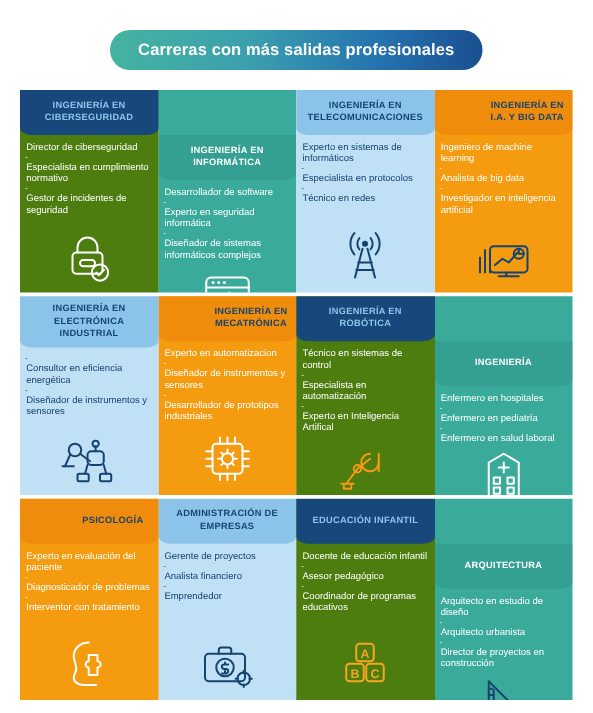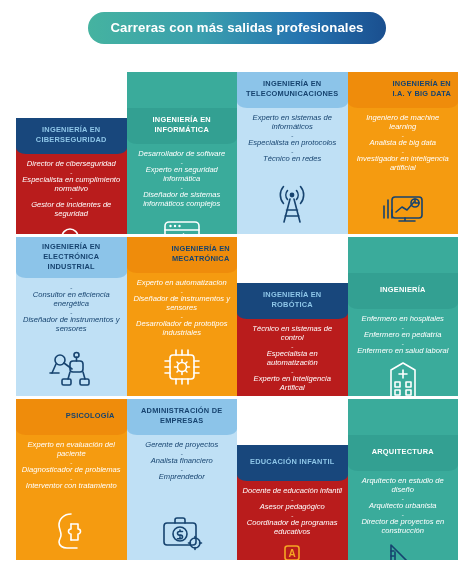--- a/index.html
+++ b/index.html
@@ -18,21 +18,21 @@
     width: 474px;
     height: 570px;
     box-sizing: border-box;
   }
 
   
   .title-wrap {
     display: flex;
     justify-content: center;
     align-items: center;
-    padding-top: 12px;
+    padding-top: 24px;
     padding-bottom: 11px;
   }
   .title-pill {
     display: inline-block;
     background: linear-gradient(90deg, #45b3a0 0%, #3a9fae 38%, #2573b0 72%, #1a4f8f 100%);
     color: #ffffff;
     font-size: 13.2px;
     font-weight: bold;
     letter-spacing: 0.1px;
     padding: 8px 22px 9px 22px;
@@ -84,25 +84,24 @@
   .card-body {
     flex: 1;
     display: flex;
     flex-direction: column;
     align-items: center;
     padding: 6px 4px 4px 4px;
     box-sizing: border-box;
   }
 
   .jobs {
-    text-align: center;
+    text-align: left;
     font-size: 7.6px;
     line-height: 1.18;
     width: 100%;
-    font-style: italic;
   }
   .job {
     display: block;
     padding: 0 1px;
   }
   .sep {
     display: block;
     font-size: 7px;
     line-height: 1.0;
     opacity: 0.85;
@@ -112,21 +111,21 @@
     margin-top: auto;
     display: flex;
     align-items: flex-end;
     justify-content: center;
     padding-bottom: 4px;
     height: 46px;
   }
   .icon-slot svg { display: block; }
 
   
-  .t-navy        { background: #b91c1c; margin-top: 46px; }
+  .t-navy        { background: #4d7c0f; }
   .t-navy .card-head { background: #18477c; color: #8ec6e8; }
   .t-navy .jobs  { color: #ffffff; }
 
   .t-teal        { background: #3aab9b; }
   .t-teal .card-head { background: #33a092; color: #ffffff; margin-top: 36px; }
   .t-teal .jobs  { color: #ffffff; }
 
   .t-lightblue       { background: #bfe0f5; }
   .t-lightblue .card-head { background: #8cc4e9; color: #16436f; }
   .t-lightblue .jobs { color: #16436f; }

